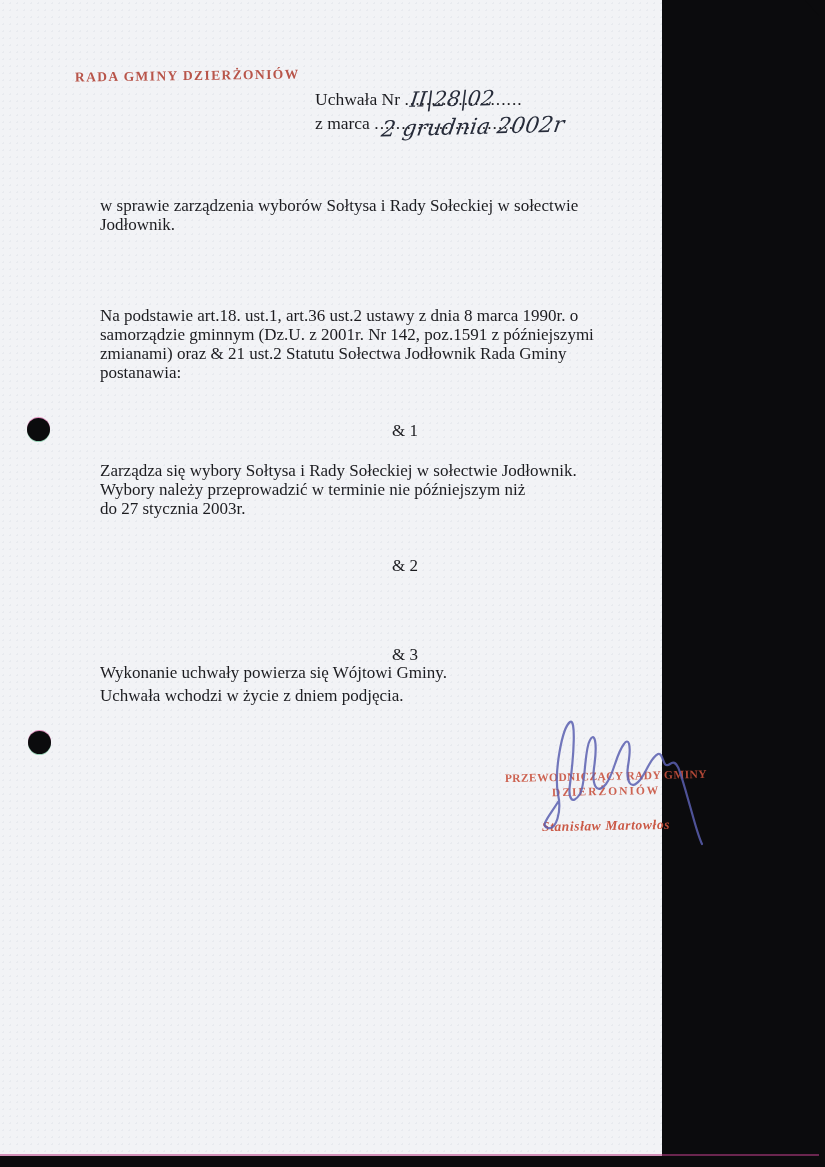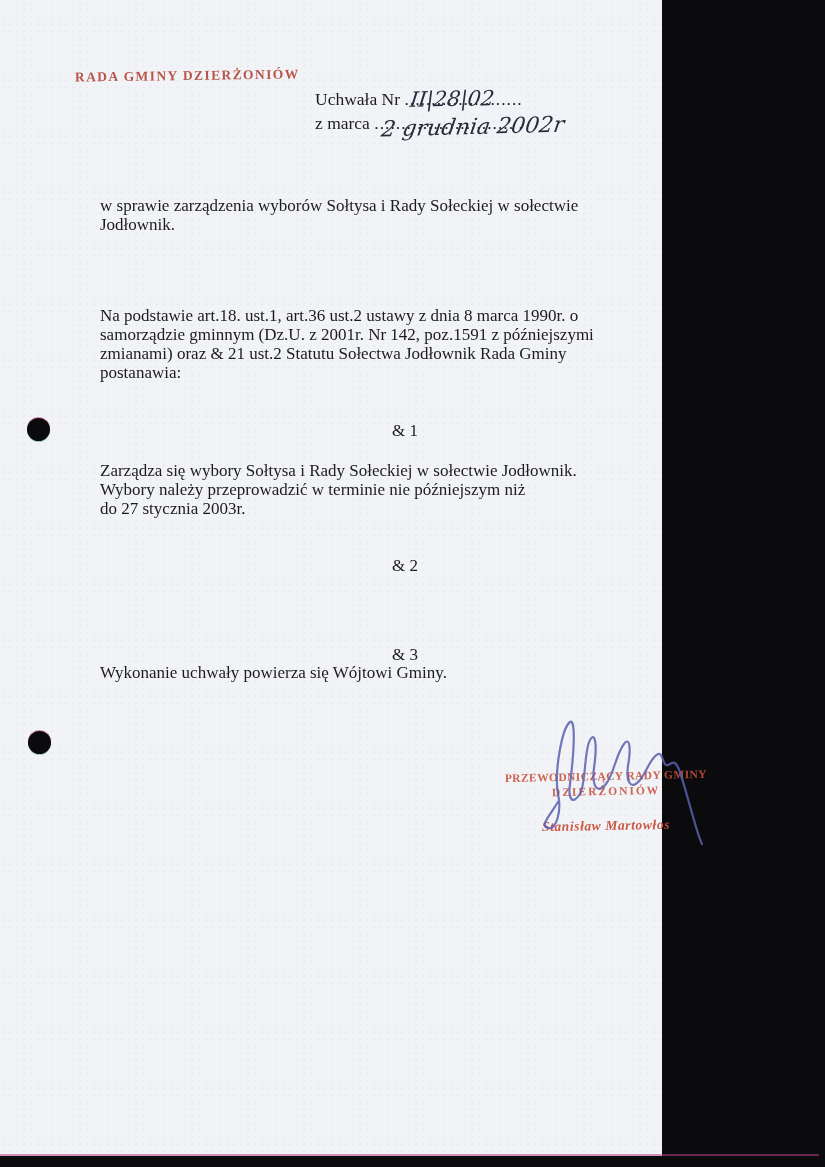--- a/index.html
+++ b/index.html
@@ -156,20 +156,21 @@
 
   <div class="section-mark mark-1">&amp; 1</div>
   <p class="doc-text sec1-text">Zarządza się wybory Sołtysa i Rady Sołeckiej w sołectwie Jodłownik.
 Wybory należy przeprowadzić w terminie nie późniejszym niż
 do 27 stycznia 2003r.</p>
 
   <div class="section-mark mark-2">&amp; 2</div>
   <p class="doc-text sec2-text">Wykonanie uchwały powierza się Wójtowi Gminy.</p>
 
   <div class="section-mark mark-3">&amp; 3</div>
+  <p class="doc-text sec3-text">Uchwała wchodzi w życie z dniem podjęcia.</p>
 
   <div class="sig-stamp">
     <div class="line1">PRZEWODNICZĄCY RADY GMINY</div>
     <div class="line2">DZIERŻONIÓW</div>
   </div>
   <div class="sig-name">Stanisław Martowłos</div>
 
   <svg class="signature-svg" viewBox="0 0 185 140" aria-hidden="true">
     <path d="M 30,88
              C 20,104 12,112 20,114 C 28,116 34,98 30,80

